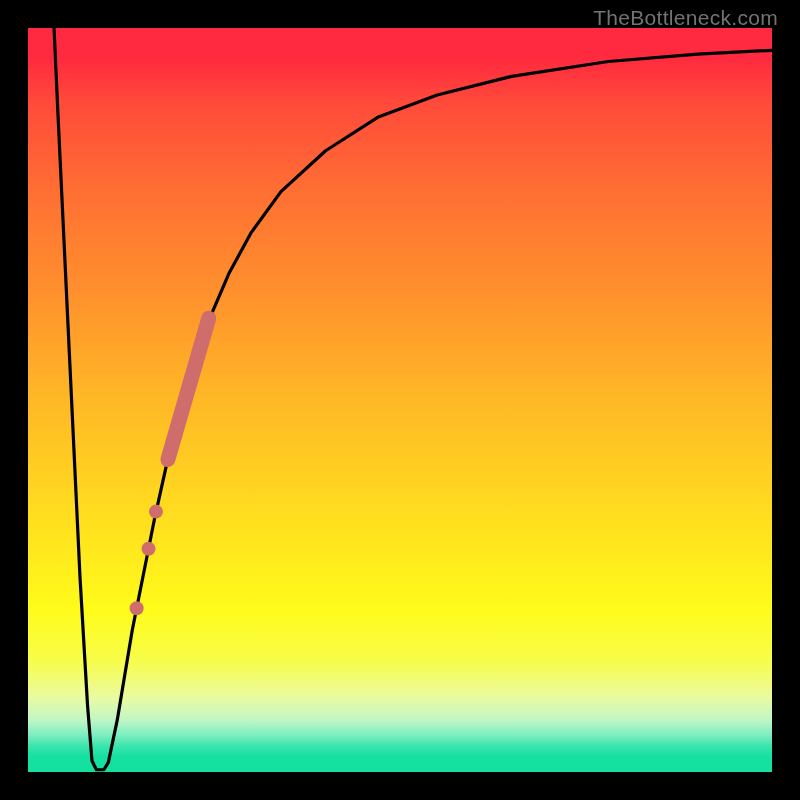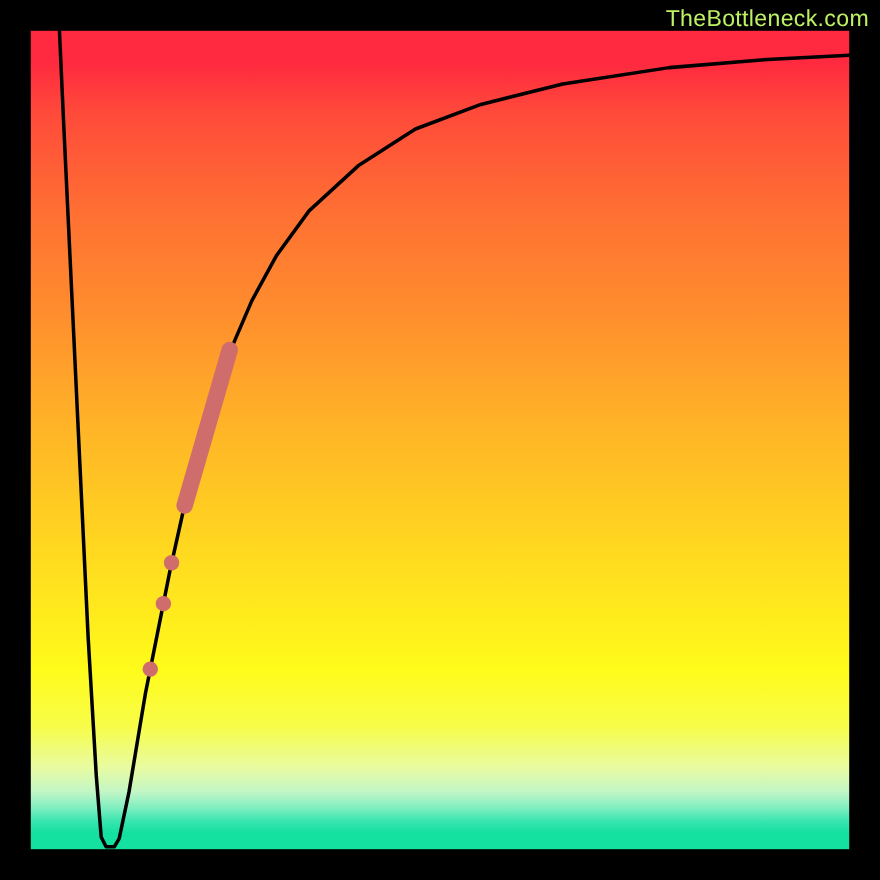--- a/index.html
+++ b/index.html
@@ -45,23 +45,23 @@
   }
   .svg-layer {
     position: absolute;
     left: 0; top: 0;
     width: 744px;
     height: 744px;
     overflow: visible;
   }
   .watermark {
     position: absolute;
-    right: 10px;
+    right: 22px;
     top: 6px;
-    color: #bef264;
+    color: #737373;
     font-size: 21px;
     letter-spacing: 0.3px;
     font-weight: 500;
   }
 </style>
 </head>
 <body>
 
 <div class="stage">
   <div class="plot">

